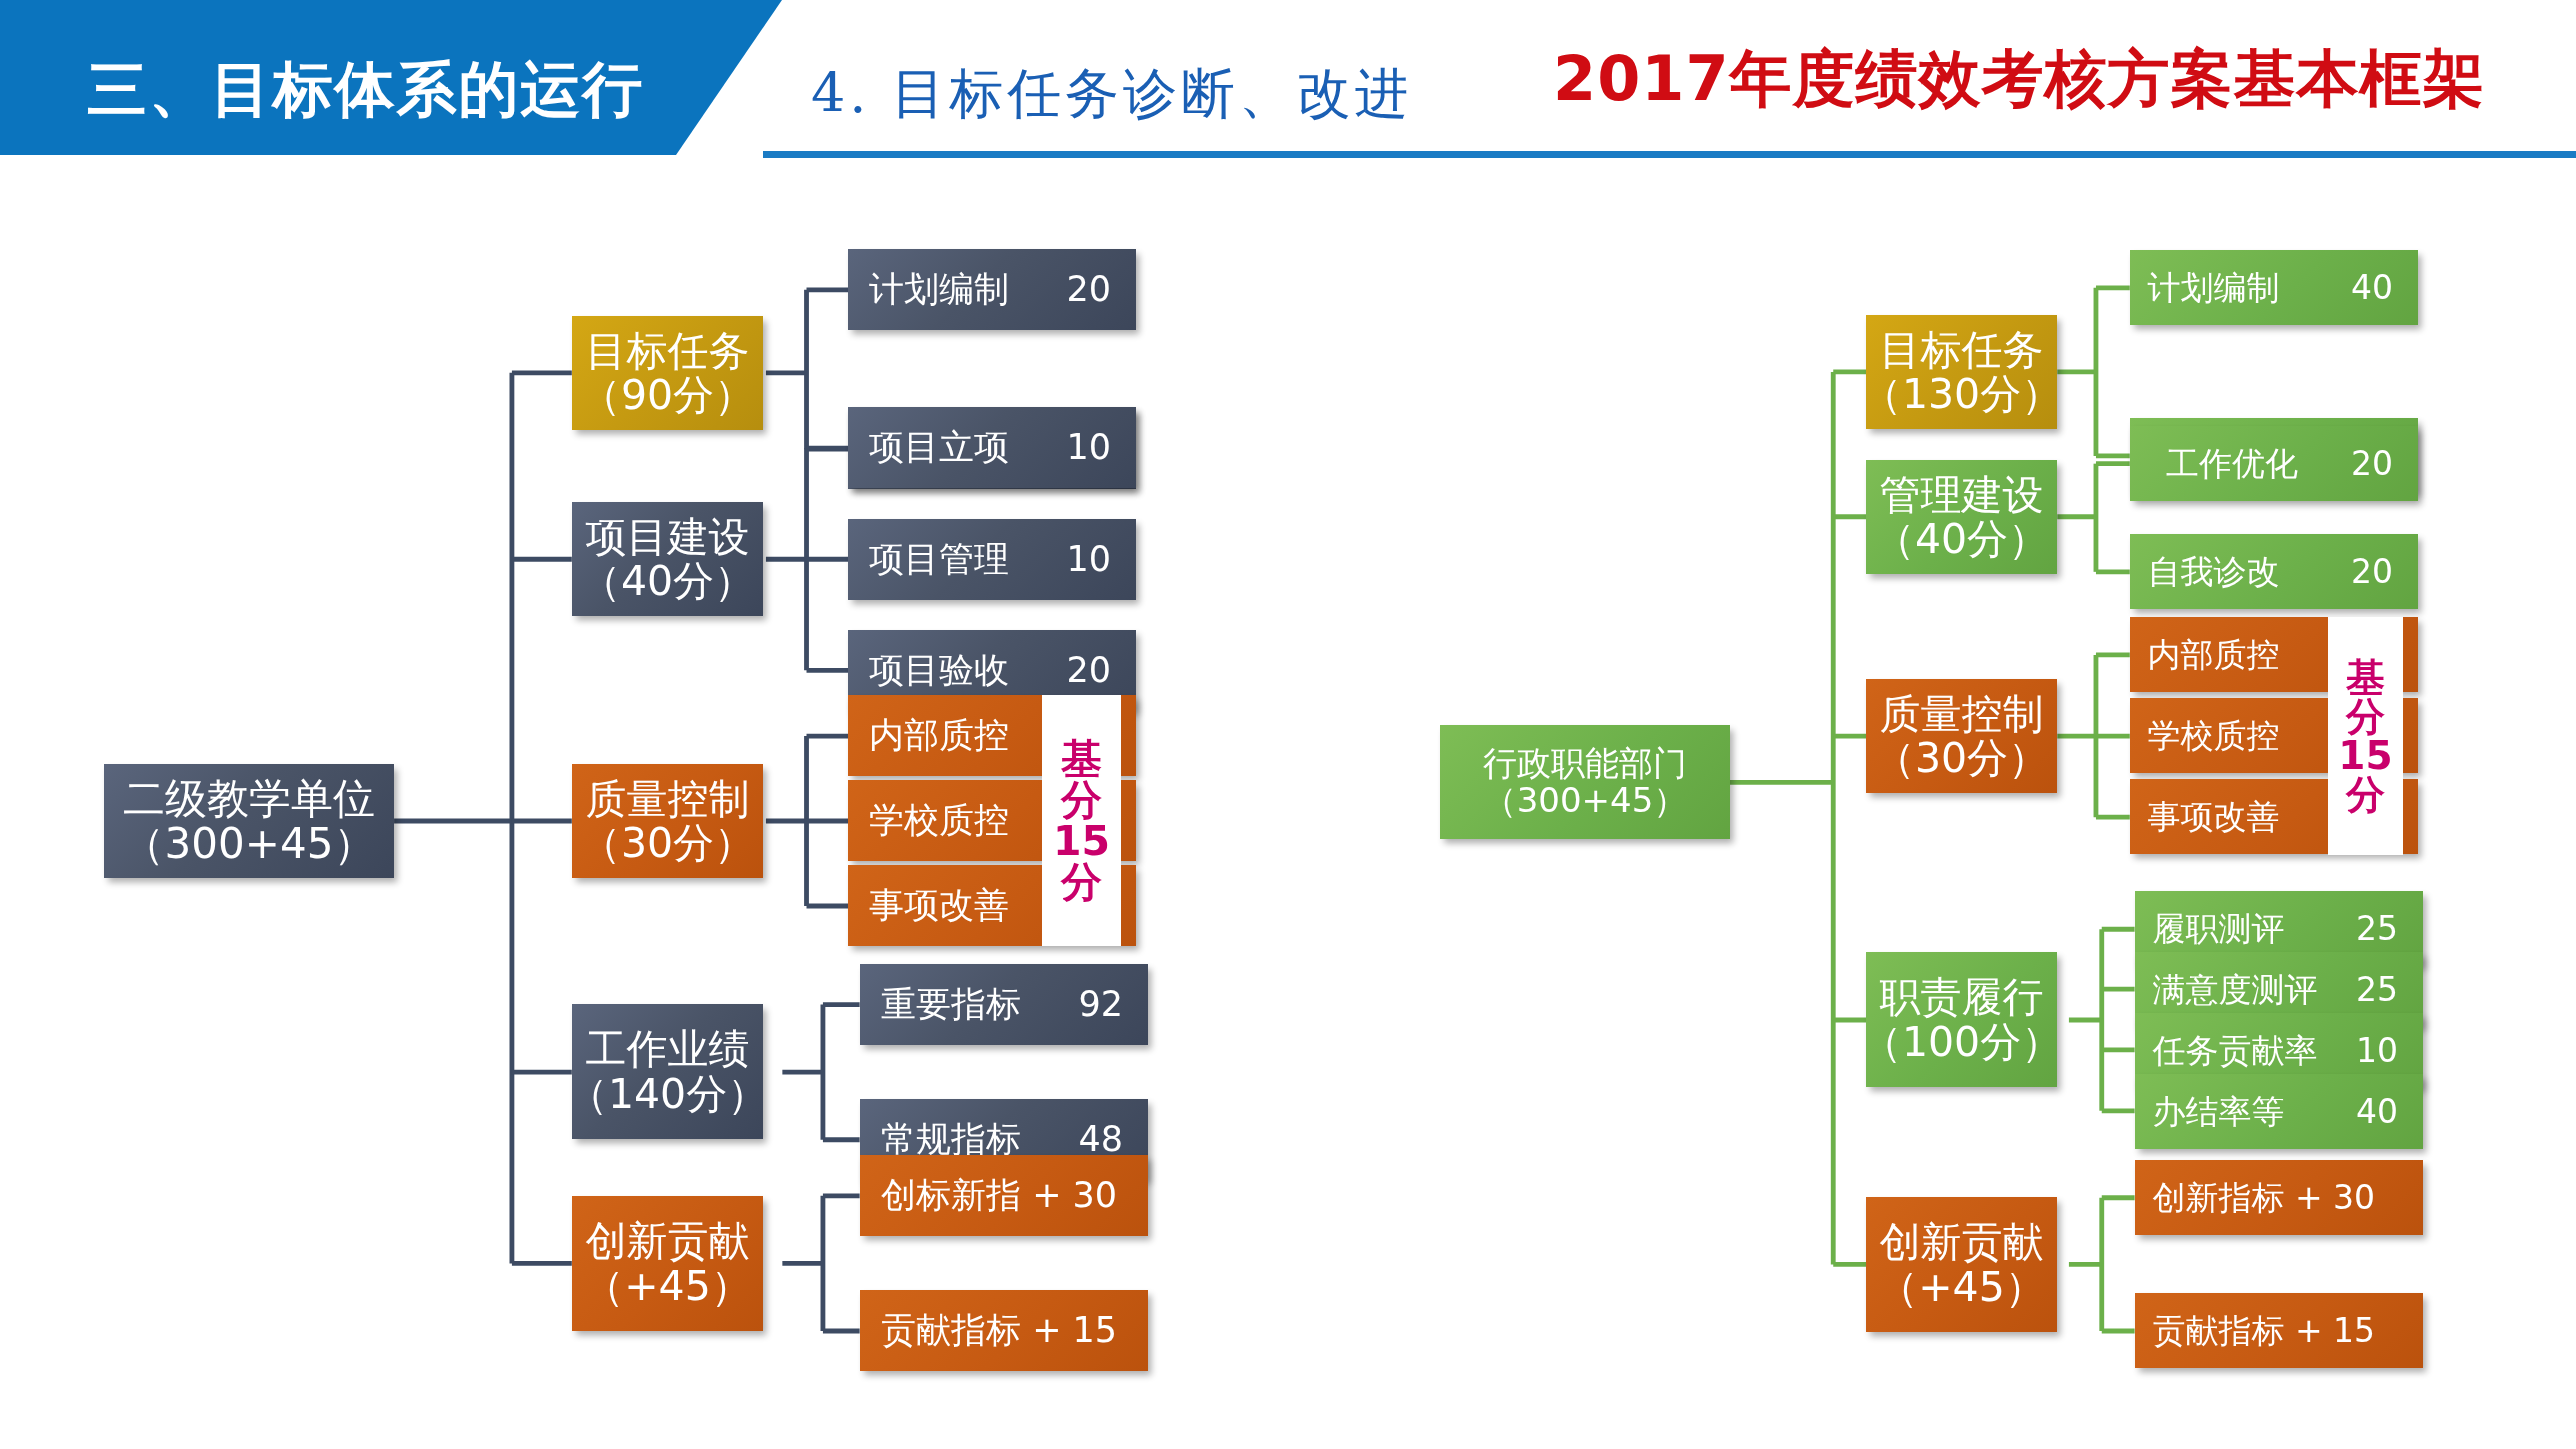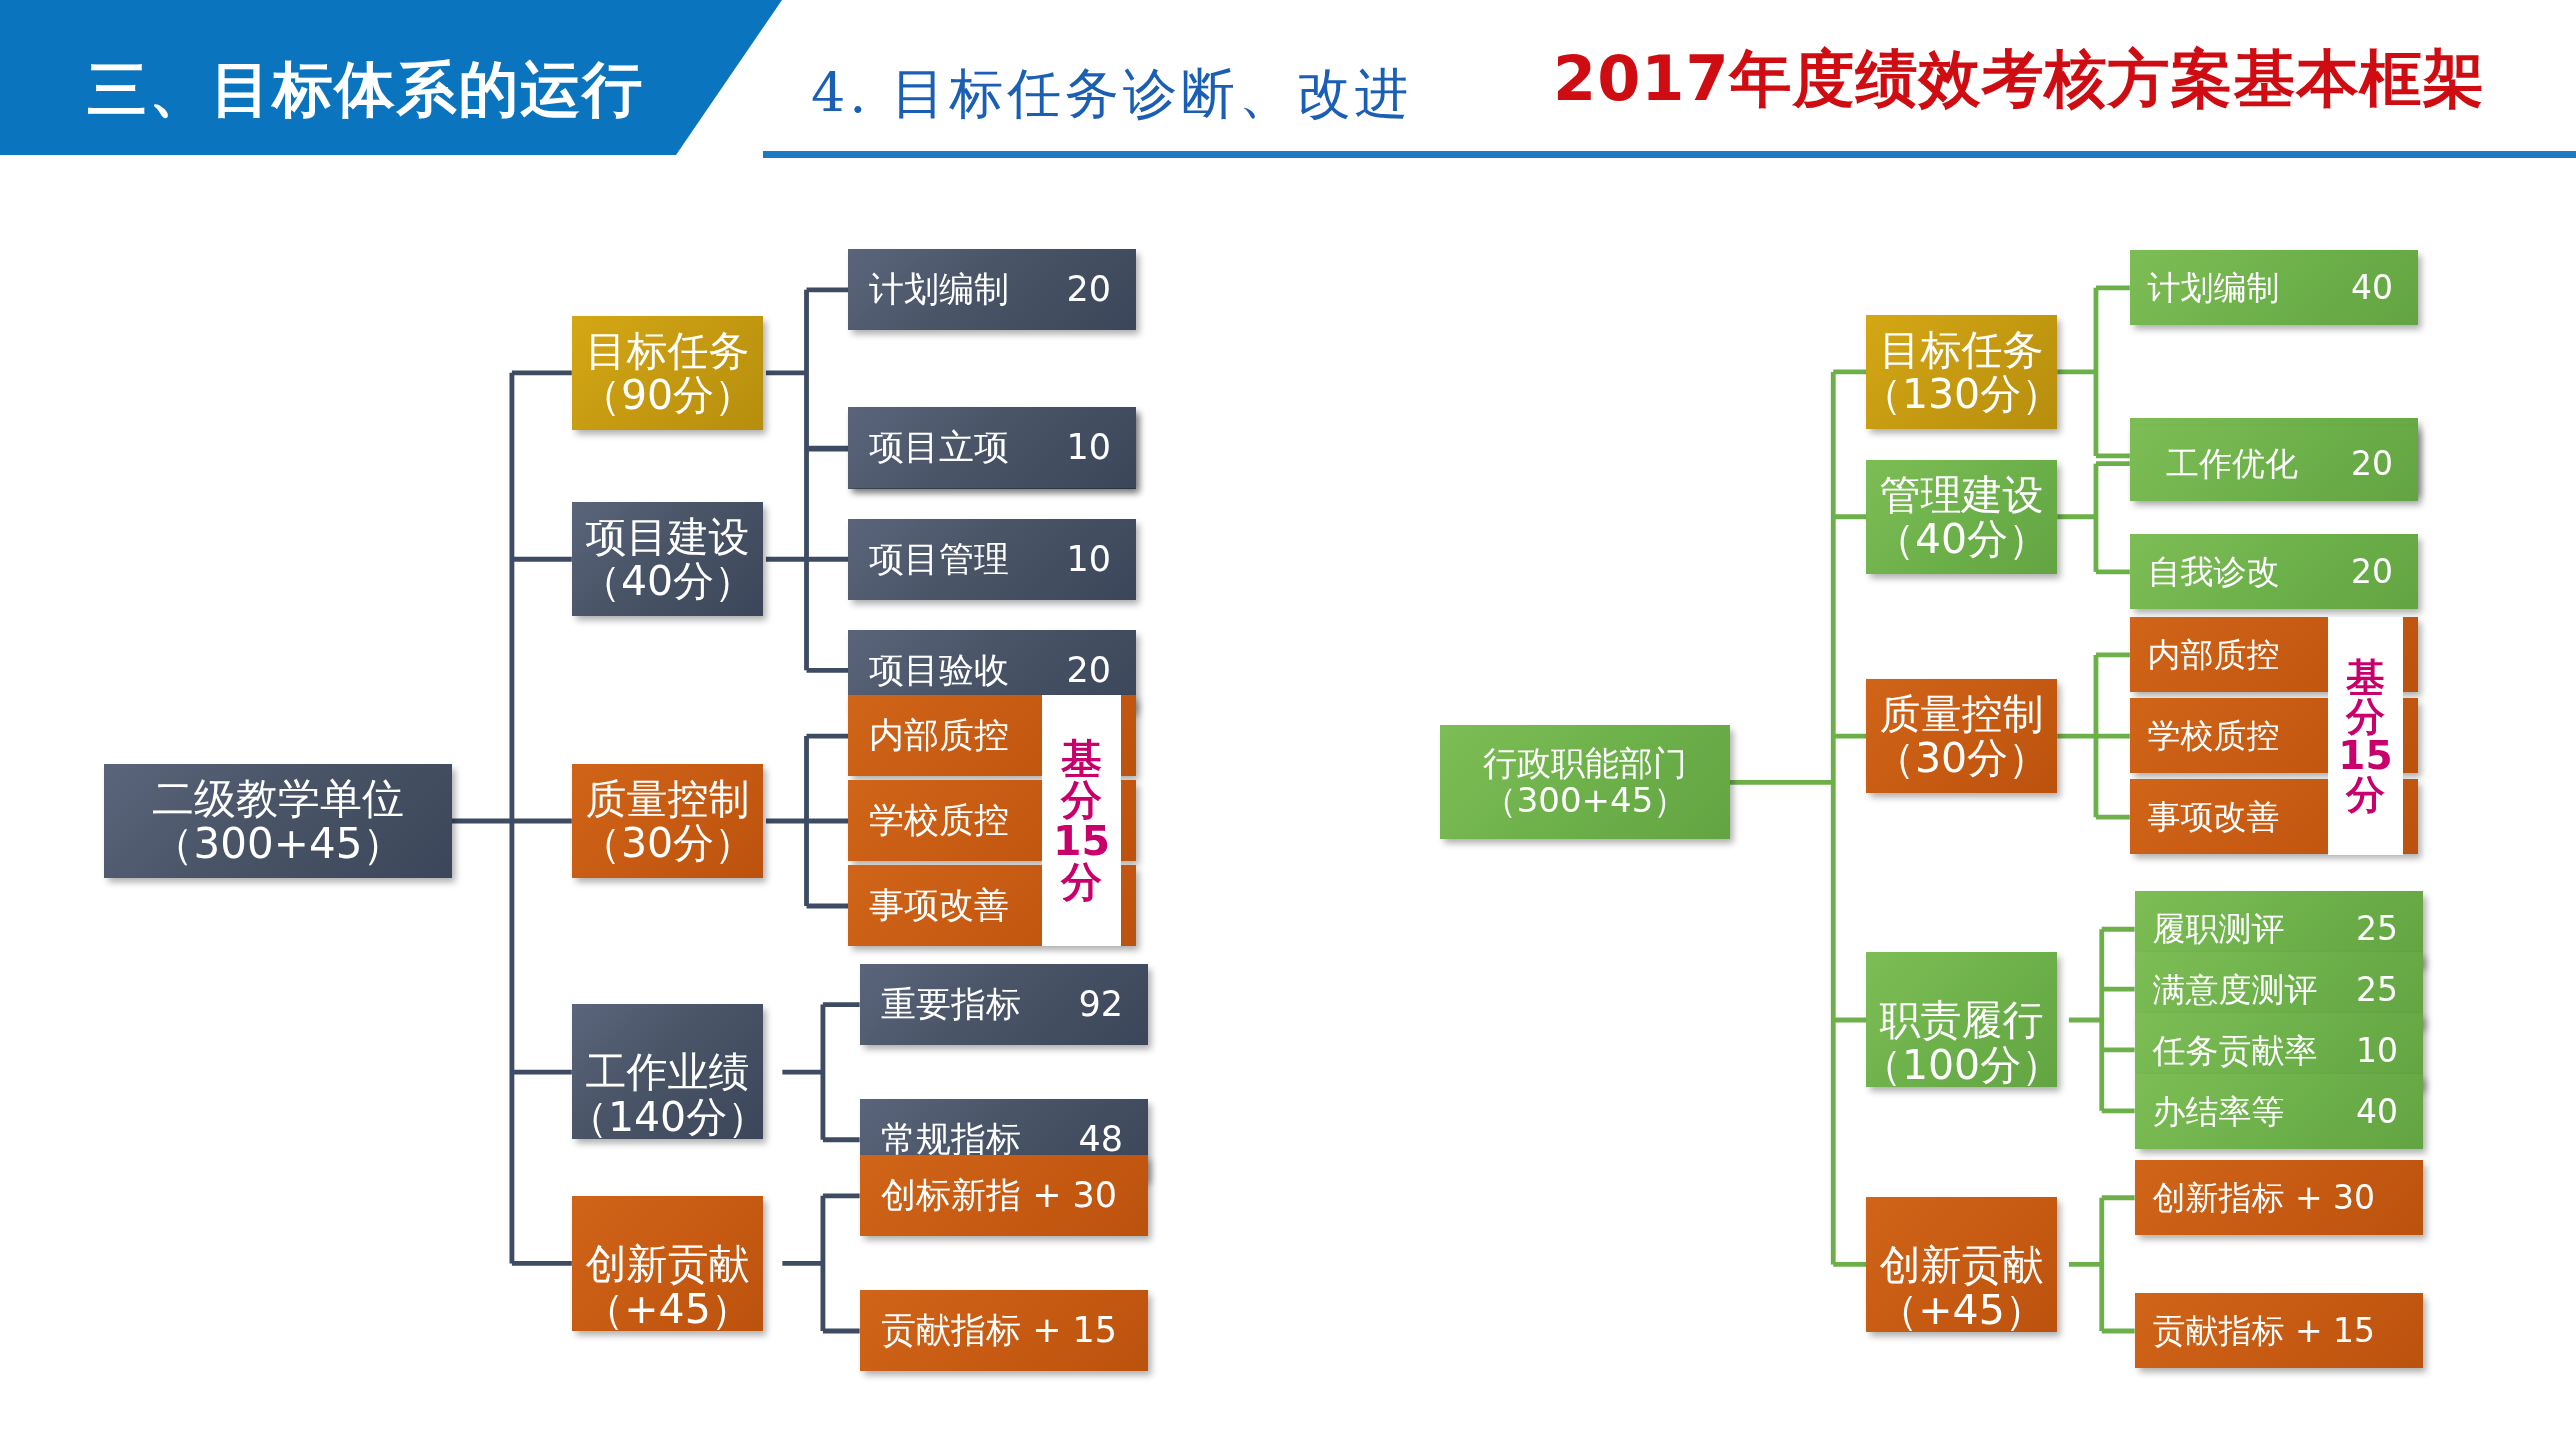--- a/index.html
+++ b/index.html
@@ -105,24 +105,24 @@
   .node .l1 { display: block; white-space: nowrap; }
   .node .l2 { display: block; white-space: nowrap; }
 
   
   .c-slate  { background: linear-gradient(135deg, #5a657c 0%, #4a5467 45%, #3c465a 100%); }
   .c-gold   { background: linear-gradient(135deg, #d4a714 0%, #c59a11 50%, #b68e0e 100%); }
   .c-orange { background: linear-gradient(135deg, #d06418 0%, #c65a12 55%, #bb520d 100%); }
   .c-green  { background: linear-gradient(135deg, #7ebd55 0%, #6cb04a 55%, #62a441 100%); }
 
   
-  .root-l  { width: 348px; height: 114px; font-size: 42px; }
+  .root-l  { width: 290px; height: 114px; font-size: 42px; }
   .root-r  { width: 290px; height: 114px; font-size: 34px; }
   .cat     { width: 191px; height: 114px; font-size: 41px; }
-  .cat-tall{ width: 191px; height: 135px; font-size: 41px; justify-content: flex-end; }
+  .cat-tall{ width: 191px; height: 135px; font-size: 41px; }
   .leaf    { width: 288px; height: 81px; font-size: 35px;
              flex-direction: row; justify-content: flex-start;
              padding-left: 21px; }
   .leaf-r  { width: 288px; height: 75px; font-size: 33px;
              flex-direction: row; justify-content: flex-start;
              padding-left: 17.4px; }
   .leaf .lbl, .leaf-r .lbl { white-space: nowrap; }
   .leaf .val, .leaf-r .val { white-space: nowrap; margin-left: auto; padding-right: 25px; }
   .leaf.noval, .leaf-r.noval { justify-content: flex-start; }
 

